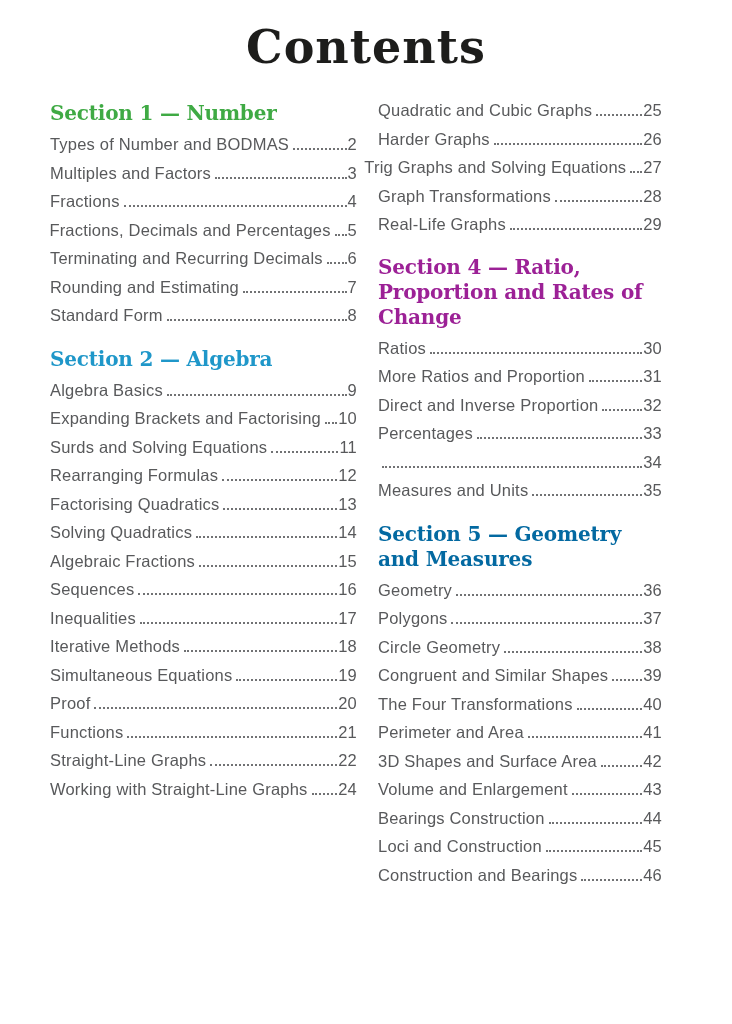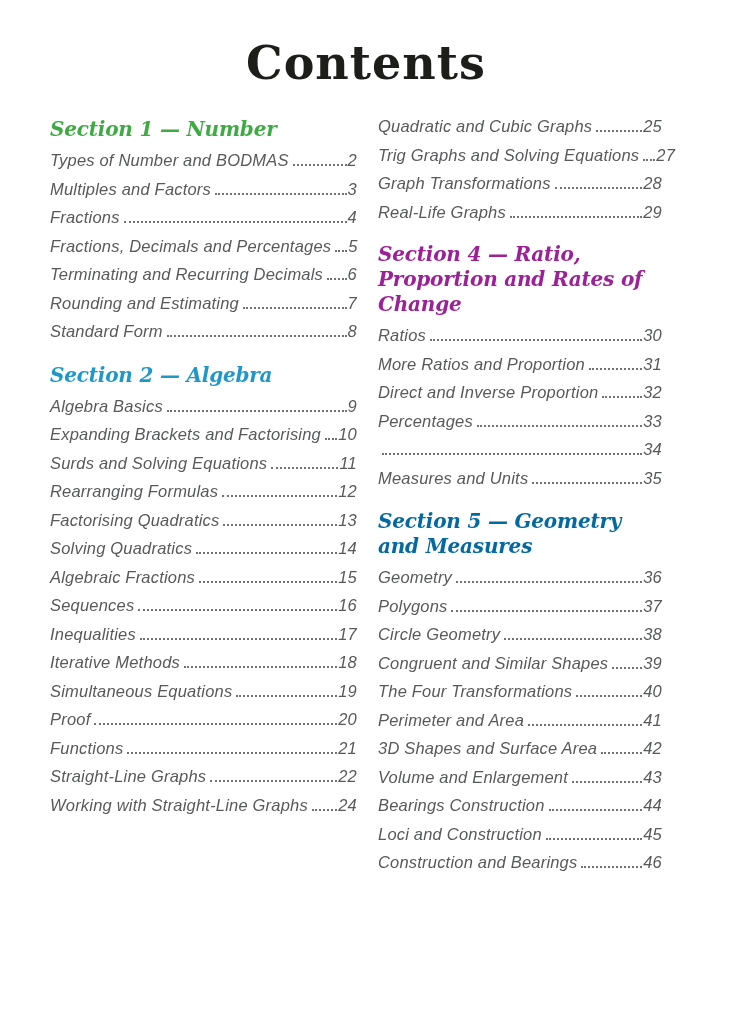--- a/index.html
+++ b/index.html
@@ -10,54 +10,55 @@
   .page {
     position: relative;
     width: 732px;
     height: 1024px;
     background: #ffffff;
     overflow: hidden;
     font-family: "Liberation Sans", sans-serif;
   }
   .title {
     margin: 0;
-    padding-top: 36px;
+    padding-top: 20px;
     text-align: center;
     font-family: "DejaVu Serif", serif;
     font-weight: bold;
     font-size: 46px;
     letter-spacing: 1px;
     color: #1d1d1b;
   }
   .columns {
     display: grid;
     grid-template-columns: 307px 284px;
     column-gap: 21px;
     padding-left: 50px;
     margin-top: 25px;
   }
-  .col { min-width: 0; font-style: italic; }
+  .col { min-width: 0; }
   .col > :first-child { margin-top: 2px; }
   .section-heading {
     font-family: "DejaVu Serif", serif;
     font-weight: bold;
     font-size: 20px;
     line-height: 25px;
     letter-spacing: -0.2px;
     margin: 21px 0 9px 0;
   }
   .entry {
     display: flex;
     align-items: baseline;
     margin: 0 0 9px 0;
     line-height: 19.5px;
     color: #58595b;
     font-size: 16.5px;
     letter-spacing: 0.2px;
     white-space: nowrap;
+    justify-content: flex-end;
   }
   .entry-title { flex: 0 0 auto; }
   .leader {
     flex: 1 1 auto;
     min-width: 12px;
     border-bottom: 2px dotted #717274;
     margin: 0 1px 2px 4px;
   }
   .entry-page { flex: 0 0 auto; }
 </style>
@@ -181,20 +182,25 @@
           <span class="entry-page">24</span>
         </div>
       </div>
     <div class="col" id="col-right">
         <div class="entry">
           <span class="entry-title">Quadratic and Cubic Graphs</span>
           <span class="leader"></span>
           <span class="entry-page">25</span>
         </div>
         <div class="entry">
+          <span class="entry-title">Harder Graphs</span>
+          <span class="leader"></span>
+          <span class="entry-page">26</span>
+        </div>
+        <div class="entry">
           <span class="entry-title">Trig Graphs and Solving Equations</span>
           <span class="leader"></span>
           <span class="entry-page">27</span>
         </div>
         <div class="entry">
           <span class="entry-title">Graph Transformations</span>
           <span class="leader"></span>
           <span class="entry-page">28</span>
         </div>
         <div class="entry">

